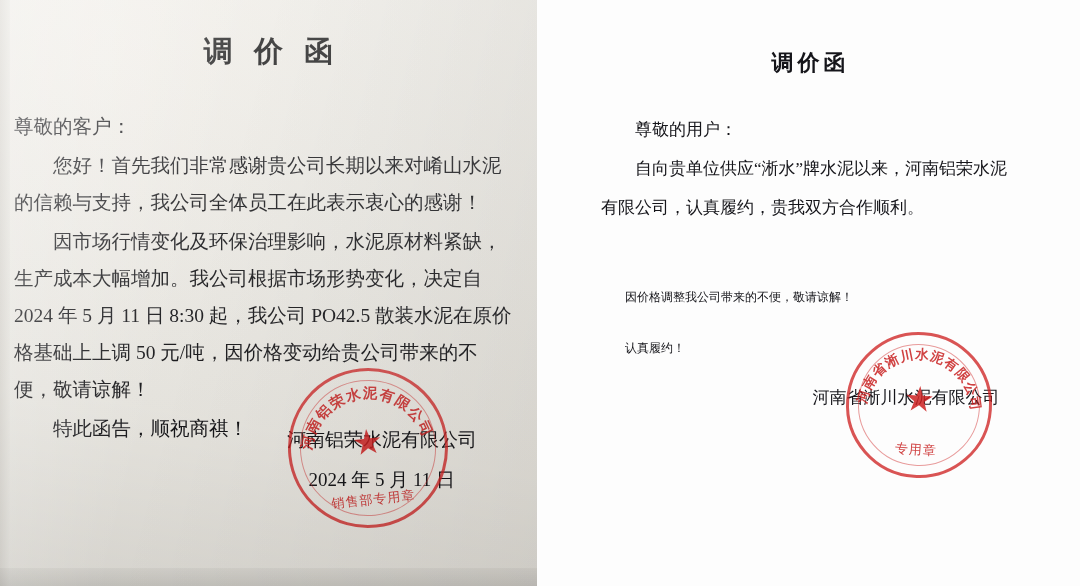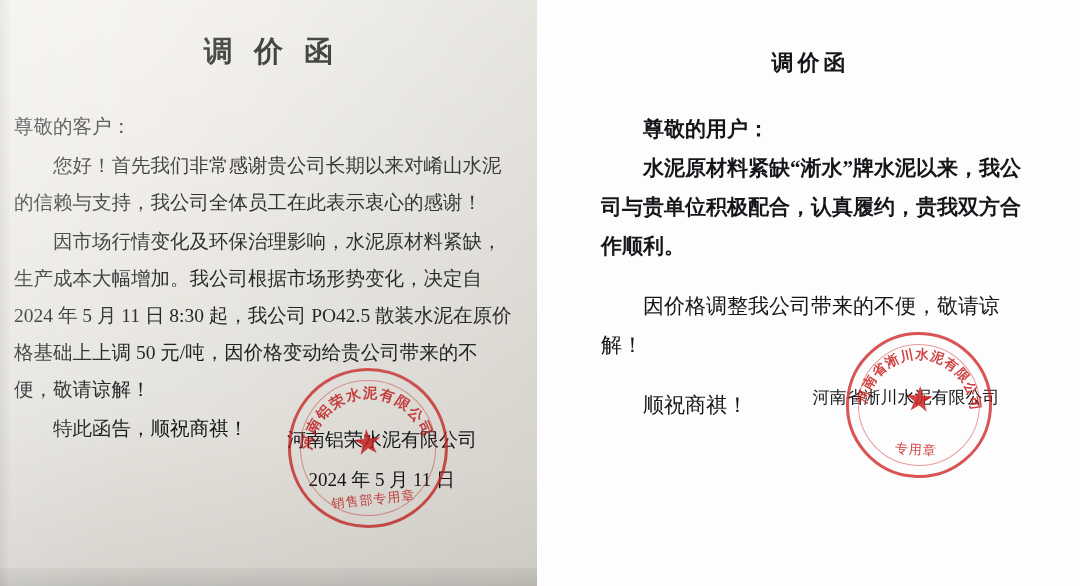--- a/index.html
+++ b/index.html
@@ -166,32 +166,31 @@
     font-size: 22px;
     font-weight: 700;
     letter-spacing: 4px;
     text-indent: 4px;
   }
   .body-right {
     position: absolute;
     top: 110px;
     left: 64px;
     width: 420px;
-    font-size: 21px;
+    font-size: 17px;
     line-height: 39px;
-    font-weight: bold;
   }
   .body-right p { margin: 0; }
 
   .sign-right {
     position: absolute;
     left: 64px;
     top: 266px;
     width: 420px;
-    font-size: 21px;
+    font-size: 12px;
     line-height: 39px;
   }
   .sign-block {
     position: absolute;
     right: 24px;
     top: 378px;
     width: 300px;
     text-align: center;
     font-size: 17px;
     line-height: 40px;
@@ -243,26 +242,26 @@
     <div class="bottom-band"></div>
   </div>
 
   <div class="divider"></div>
 
   <div class="doc-right">
     <div class="title-right">调价函</div>
 
     <div class="body-right">
       <p class="indent2">尊敬的用户：</p>
-      <p class="indent2">水泥原材料紧缺“淅水”牌水泥以来，我公司与贵单位积极配合，认真履约，贵我双方合作顺利。</p>
+      <p class="indent2">自向贵单位供应“淅水”牌水泥以来，河南铝荣水泥有限公司，认真履约，贵我双方合作顺利。</p>
     </div>
 
     <div class="sign-right">
       <p class="indent2">因价格调整我公司带来的不便，敬请谅解！</p>
-      <p class="indent2">顺祝商祺！</p>
+      <p class="indent2">认真履约！</p>
     </div>
 
     <div class="sign-block">
       <div>河南省淅川水泥有限公司</div>
     </div>
 
     <div class="seal" id="seal-right">
       <div class="ring-in"></div>
       <svg class="seal-arc" viewBox="0 0 146 146">
         <defs>

